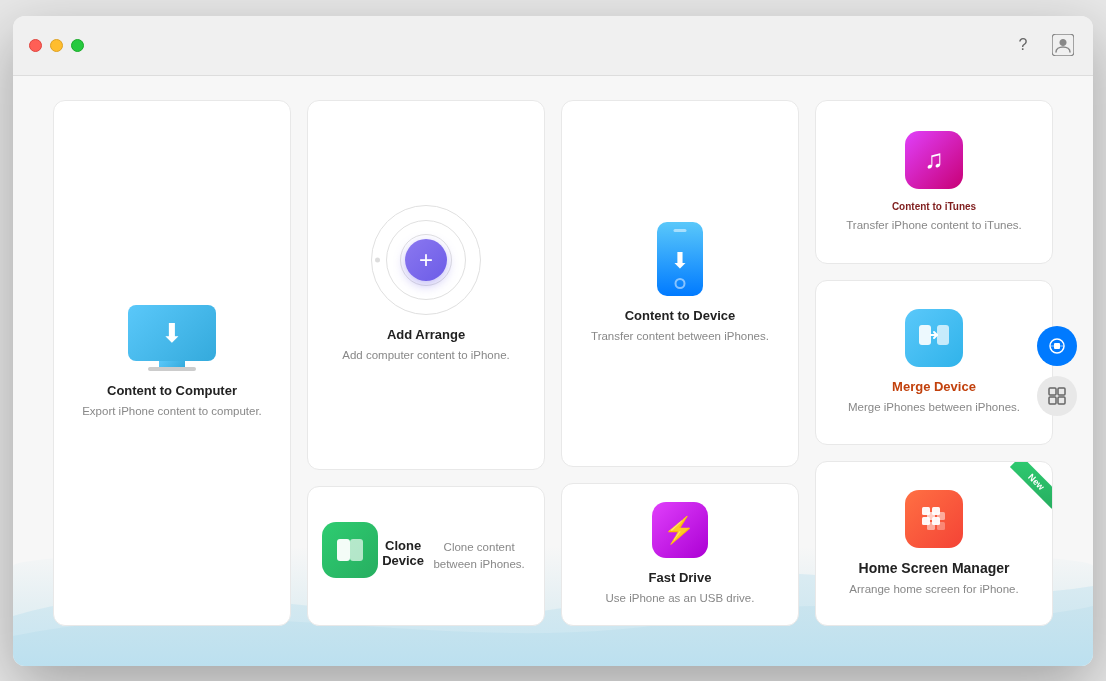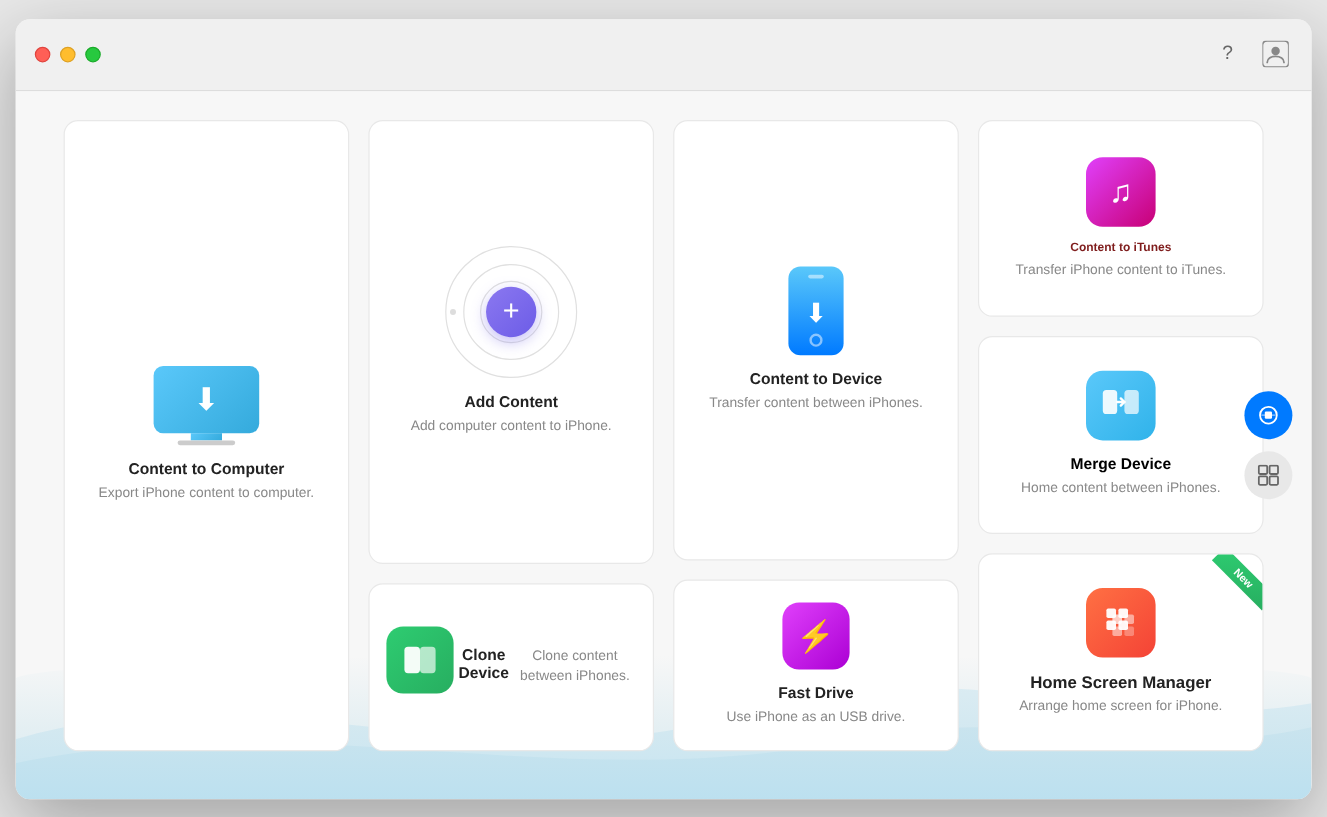--- a/index.html
+++ b/index.html
@@ -188,21 +188,21 @@
           <div style="background: white; border-radius: 12px; border: 1px solid rgb(232, 232, 232); display: flex; flex-direction: column; align-items: center; justify-content: center; padding: 18px 14px; cursor: pointer; position: relative; flex: 1 1 0%;">
             <div style="margin-bottom: 12px;">
               <div style="position:relative;width:110px;height:110px;display:flex;align-items:center;justify-content:center;">
     <div style="position:absolute;width:110px;height:110px;border-radius:50%;border:1.5px solid #e0e0e0;"></div>
     <div style="position:absolute;width:80px;height:80px;border-radius:50%;border:1.5px solid #e0e0e0;"></div>
     <div style="position:absolute;width:52px;height:52px;border-radius:50%;border:1.5px solid #e0e0e0;"></div>
     <div style="width:42px;height:42px;border-radius:50%;background:linear-gradient(135deg,#8b78f0,#6c5ce7);display:flex;align-items:center;justify-content:center;color:white;font-size:24px;font-weight:300;box-shadow:0 4px 12px rgba(108,92,231,0.4);z-index:1;">+</div>
     <div style="position:absolute;top:50%;left:4px;width:5px;height:5px;background:#ddd;border-radius:50%;transform:translateY(-50%);"></div>
   </div>
             </div>
-            <div style="font-size: 13px; font-weight: 600; color: rgb(34, 34, 34); text-align: center; margin-bottom: 5px;">Add Content</div>
+            <div style="font-size: 13px; font-weight: 600; color: rgb(34, 34, 34); text-align: center; margin-bottom: 5px;">Add Arrange</div>
             <div style="font-size: 11.5px; color: rgb(136, 136, 136); text-align: center; line-height: 1.4;">Add computer content to iPhone.</div>
           </div>
           <div style="background: white; border-radius: 12px; border: 1px solid rgb(232, 232, 232); display: flex; flex-direction: row; align-items: center; justify-content: center; padding: 18px 14px; cursor: pointer; position: relative; flex: 0 0 auto; min-height: 140px;">
             <div style="margin-bottom: 12px;">
               <div style="width:56px;height:56px;background:linear-gradient(135deg,#2ecc71,#27ae60);border-radius:14px;display:flex;align-items:center;justify-content:center;">
     <svg width="32" height="32" viewBox="0 0 32 32">
                   <rect x="3" y="5" width="13" height="22" rx="3" fill="rgba(255,255,255,0.95)"></rect>
                   <rect x="16" y="5" width="13" height="22" rx="3" fill="rgba(255,255,255,0.65)"></rect>
                 </svg>
   </div>
@@ -247,22 +247,22 @@
             <div style="margin-bottom: 12px;">
               <div style="width:58px;height:58px;background:linear-gradient(135deg,#5ac8fa,#30b3ea);border-radius:14px;display:flex;align-items:center;justify-content:center;">
     <svg width="34" height="34" viewBox="0 0 34 34" fill="none">
       <rect x="2" y="4" width="12" height="20" rx="3" fill="rgba(255,255,255,0.9)"></rect>
       <rect x="20" y="4" width="12" height="20" rx="3" fill="rgba(255,255,255,0.7)"></rect>
       <path d="M14 14 L20 14" stroke="white" stroke-width="2" stroke-linecap="round"></path>
       <path d="M17 11 L20 14 L17 17" stroke="white" stroke-width="2" stroke-linecap="round" stroke-linejoin="round"></path>
     </svg>
   </div>
             </div>
-            <div style="font-size: 13px; font-weight: 600; color: #000000; text-align: center; margin-bottom: 5px;">Merge Device</div>
-            <div style="font-size: 11.5px; color: rgb(136, 136, 136); text-align: center; line-height: 1.4;">Home content between iPhones.</div>
+            <div style="font-size: 13px; font-weight: 600; color: #c2410c; text-align: center; margin-bottom: 5px;">Merge Device</div>
+            <div style="font-size: 11.5px; color: rgb(136, 136, 136); text-align: center; line-height: 1.4;">Merge iPhones between iPhones.</div>
           </div>
           <div style="background: white; border-radius: 12px; border: 1px solid rgb(232, 232, 232); display: flex; flex-direction: column; align-items: center; justify-content: center; padding: 18px 14px; cursor: pointer; position: relative; flex: 1 1 0%;">
             <div style="position: absolute; top: 0px; right: 0px; width: 60px; height: 60px; overflow: hidden; border-radius: 0px 12px 0px 0px;">
               <div style="position: absolute; top: 12px; right: -14px; background: linear-gradient(135deg, rgb(46, 204, 113), rgb(39, 174, 96)); color: white; font-size: 9px; font-weight: 700; padding: 3px 20px; transform: rotate(45deg); white-space: nowrap;">New</div>
             </div>
             <div style="margin-bottom: 12px;">
               <div style="width:58px;height:58px;background:linear-gradient(135deg,#ff7043,#f44336);border-radius:14px;display:flex;align-items:center;justify-content:center;">
     <svg width="32" height="32" viewBox="0 0 32 32" fill="none">
       <rect x="4" y="4" width="8" height="8" rx="1.5" fill="white" opacity="0.95"></rect>
       <rect x="14" y="4" width="8" height="8" rx="1.5" fill="white" opacity="0.95"></rect>

